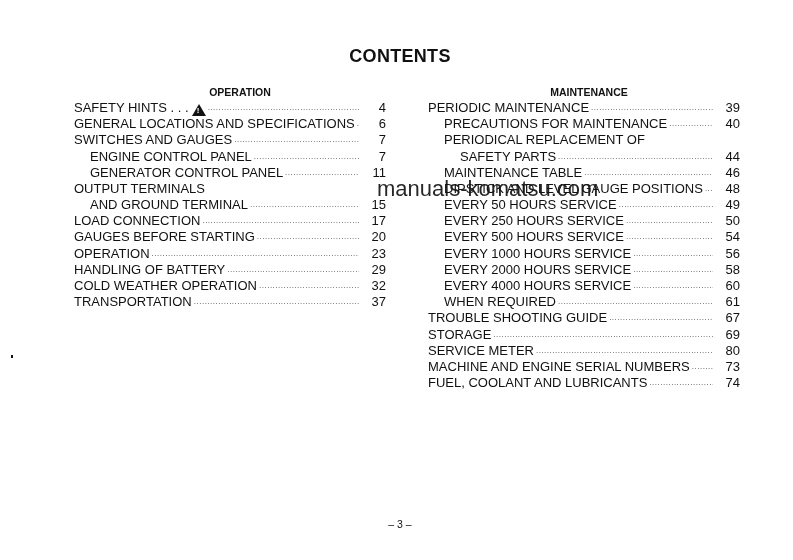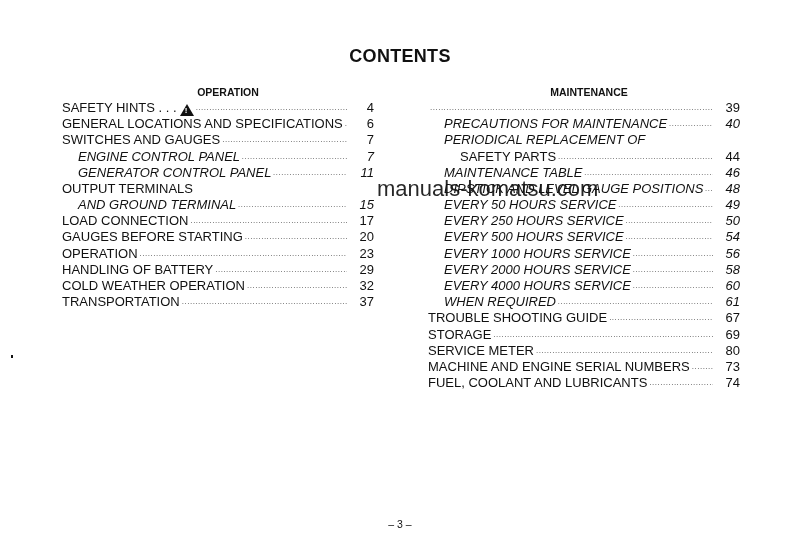--- a/index.html
+++ b/index.html
@@ -22,21 +22,21 @@
       width: 800px;
       text-align: center;
       font-size: 18px;
       font-weight: bold;
       letter-spacing: 0.3px;
     }
     .column {
       position: absolute;
       top: 84px;
     }
-    .col-left { left: 62px; width: 312px; }
+    .col-left { left: 74px; width: 312px; }
     .col-right { left: 428px; width: 312px; }
     .section-heading {
       text-align: center;
       font-size: 10.5px;
       font-weight: bold;
       height: 16px;
       line-height: 16px;
       margin-bottom: 0px;
     }
     .col-left .section-heading { padding-left: 20px; }
@@ -58,21 +58,21 @@
       letter-spacing: 0.5px;
       font-size: 8px;
     }
     .toc-dots::before {
       content: "................................................................................................................................................";
     }
     .toc-page {
       flex: 0 0 24px;
       text-align: right;
     }
-    .indent-1 { padding-left: 16px; font-style: italic; }
+    .indent-1 { padding-left: 16px; }
     .indent-2 { padding-left: 32px; }
     .warn-icon {
       display: inline-block;
       width: 0;
       height: 0;
       border-left: 7px solid transparent;
       border-right: 7px solid transparent;
       border-bottom: 12px solid #111;
       position: relative;
       vertical-align: -1px;
@@ -186,20 +186,21 @@
         <span class="toc-dots"></span>
         <span class="toc-page">37</span>
       </div>
     </div>
 </div>
 
 <div class="column col-right">
   <div class="section-heading">MAINTENANCE</div>
   <div>
       <div class="toc-row">
+        <span class="toc-label">PERIODIC MAINTENANCE</span>
         <span class="toc-dots"></span>
         <span class="toc-page">39</span>
       </div>
       <div class="toc-row indent-1">
         <span class="toc-label">PRECAUTIONS FOR MAINTENANCE</span>
         <span class="toc-dots"></span>
         <span class="toc-page">40</span>
       </div>
       <div class="toc-row indent-1">
         <span class="toc-label">PERIODICAL REPLACEMENT OF</span>

